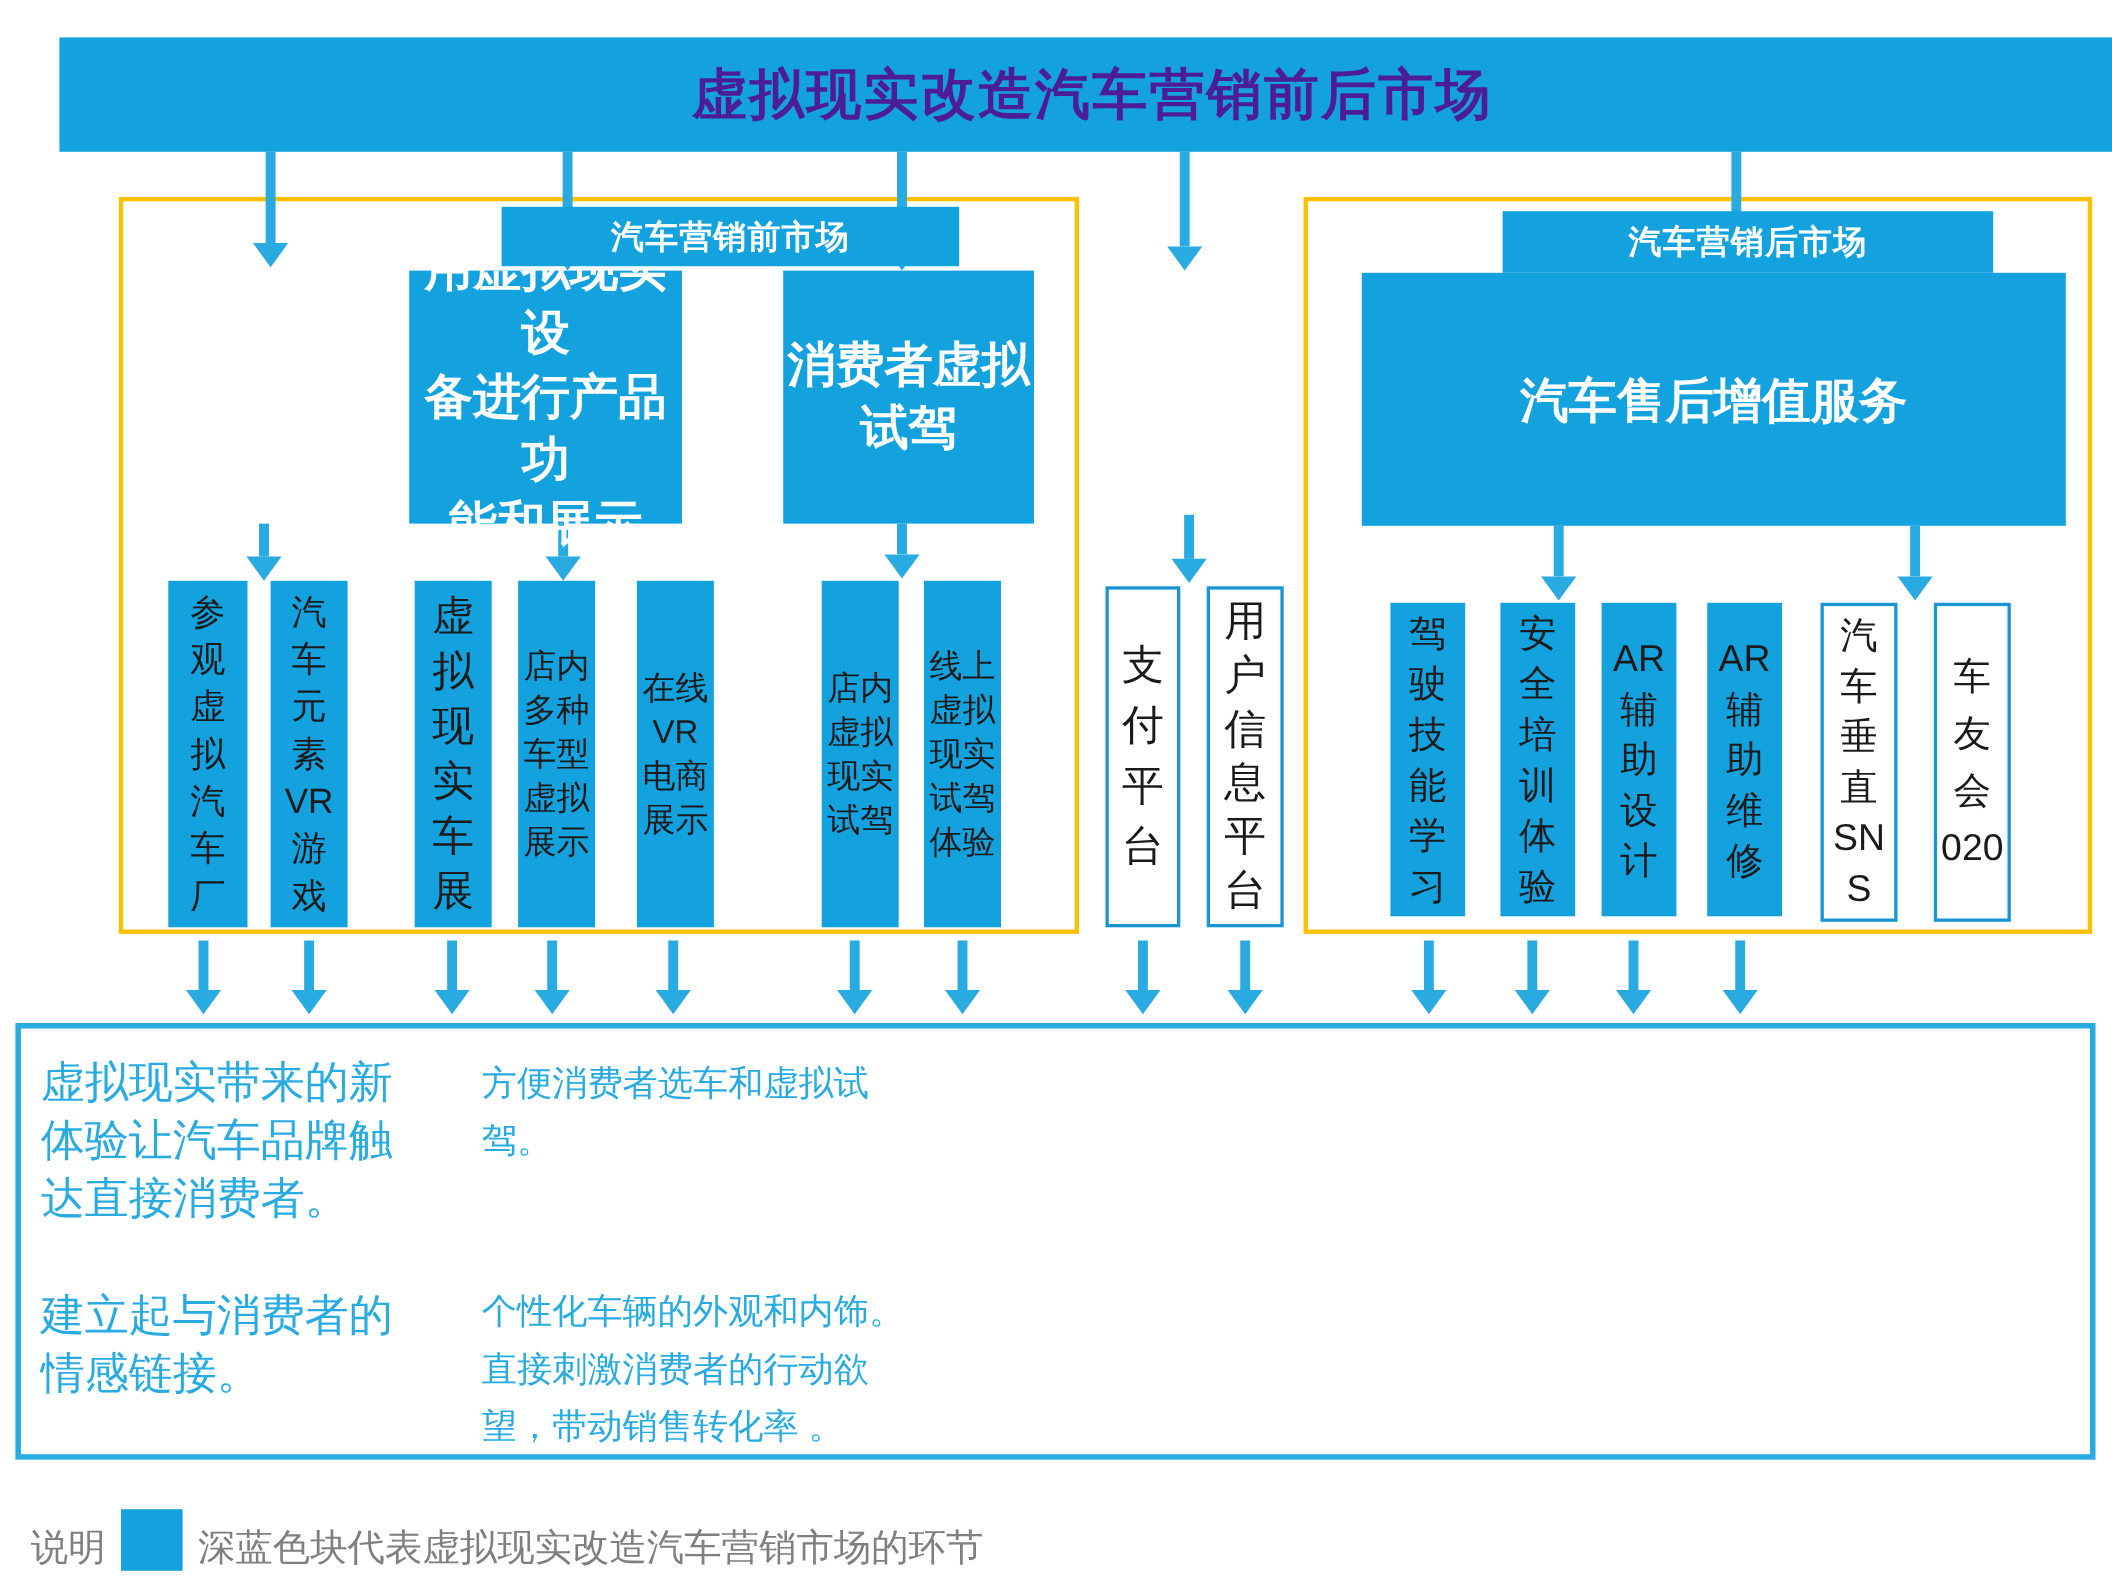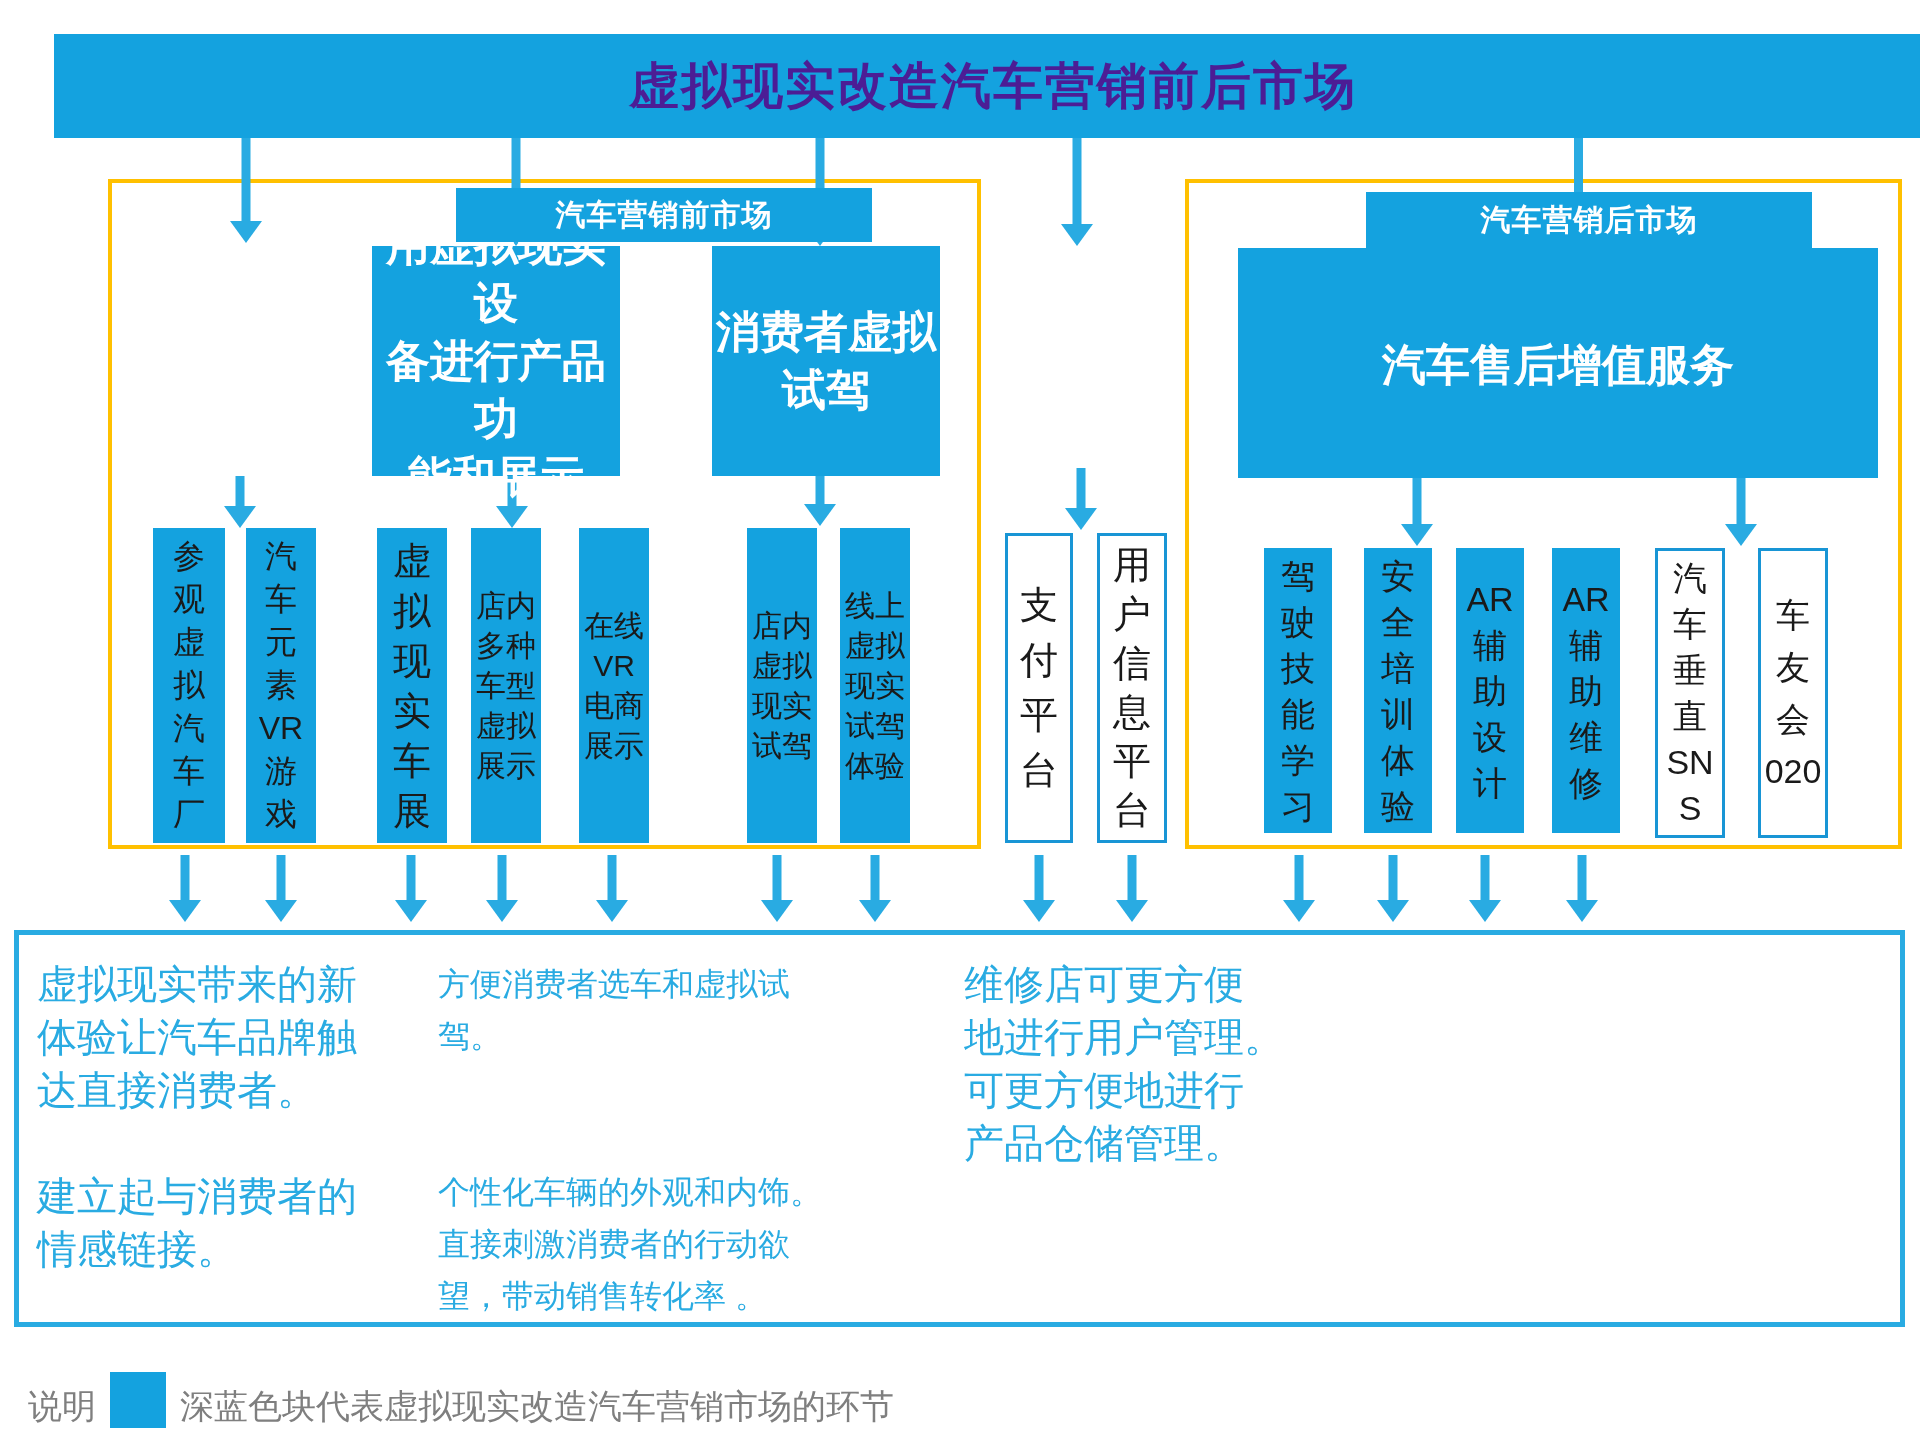--- a/index.html
+++ b/index.html
@@ -269,22 +269,18 @@
 
 建立起与消费者的
 情感链接。</div>
   <div class="abs benefit c2" style="left:438px;top:958px;width:480px;">方便消费者选车和虚拟试
 驾。
 
 
 个性化车辆的外观和内饰。
 直接刺激消费者的行动欲
 望，带动销售转化率 。</div>
-  <div class="abs benefit" style="left:964px;top:958px;width:340px;">维修店可更方便
-地进行用户管理。
-可更方便地进行
-产品仓储管理。</div>
 
   <div class="abs legend-text" style="left:28px;top:1384px;">说明：</div>
   <div class="abs legend-swatch" style="left:110px;top:1372px;width:56px;height:56px;"></div>
   <div class="abs legend-text" style="left:180px;top:1384px;">深蓝色块代表虚拟现实改造汽车营销市场的环节</div>
 
 </div>
 
 </body></html>

